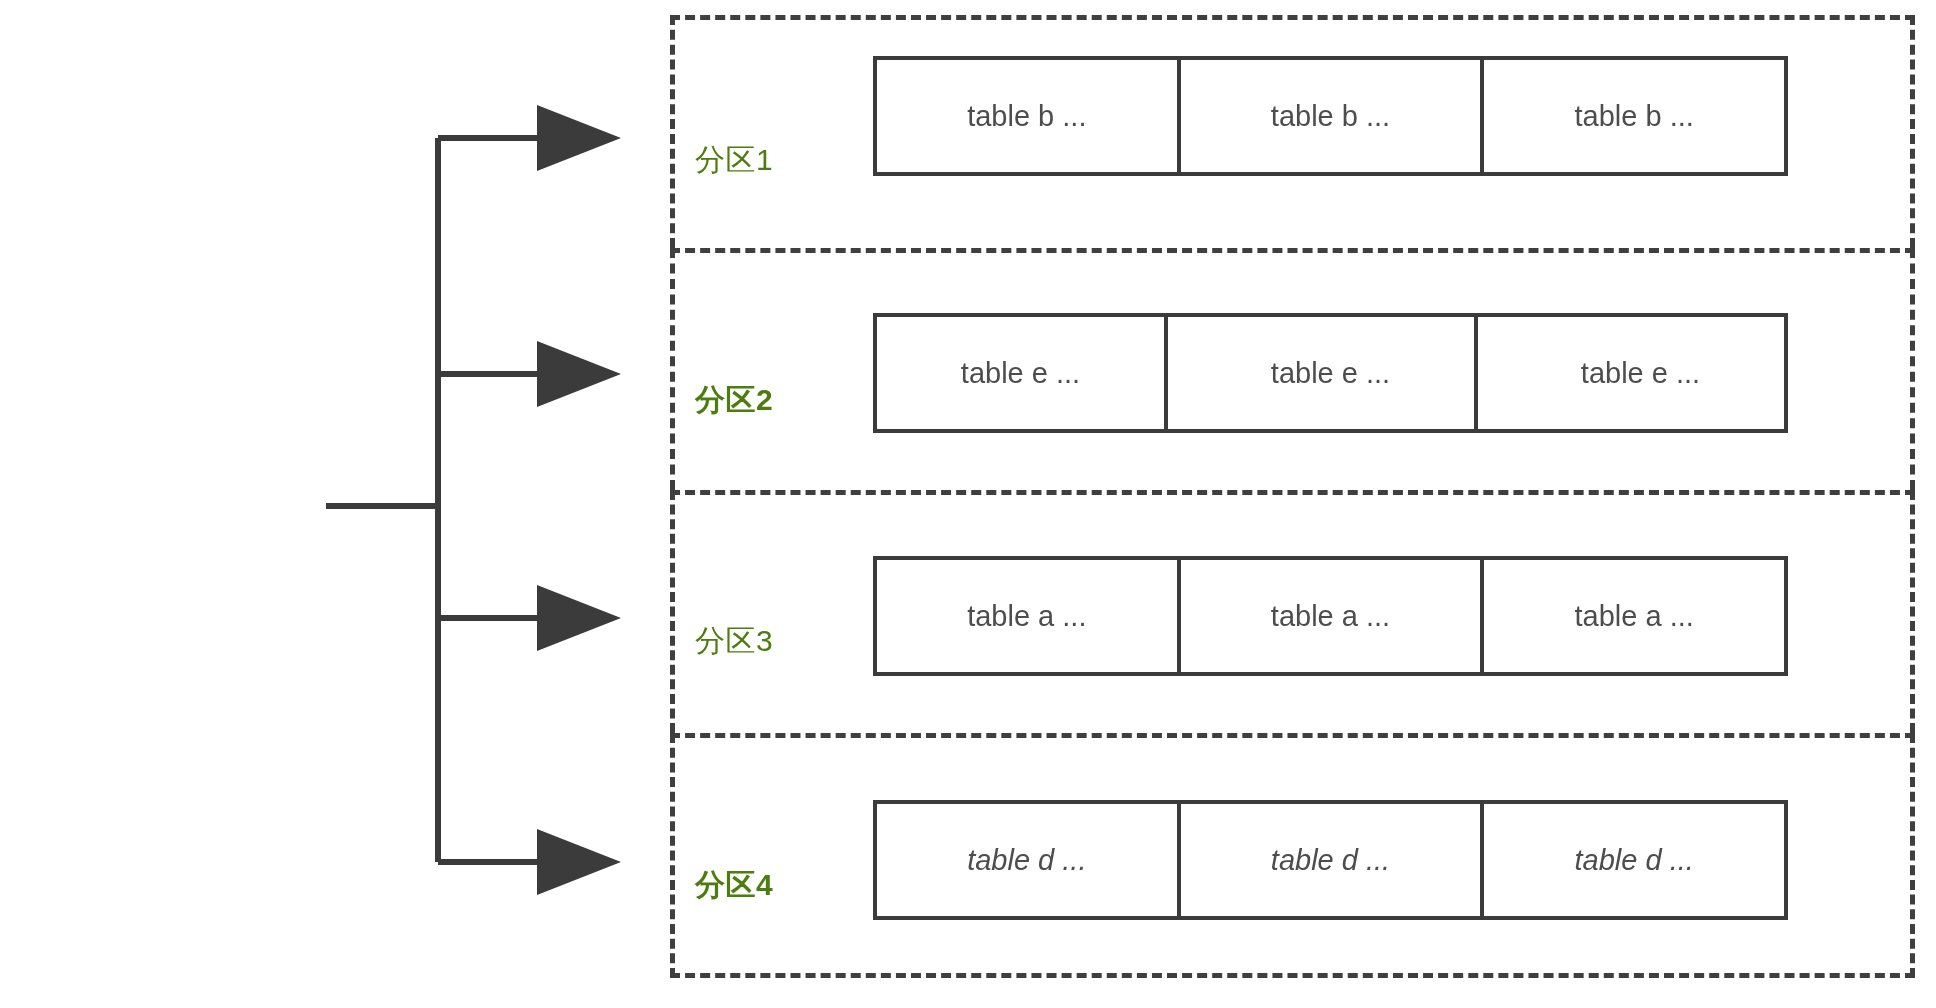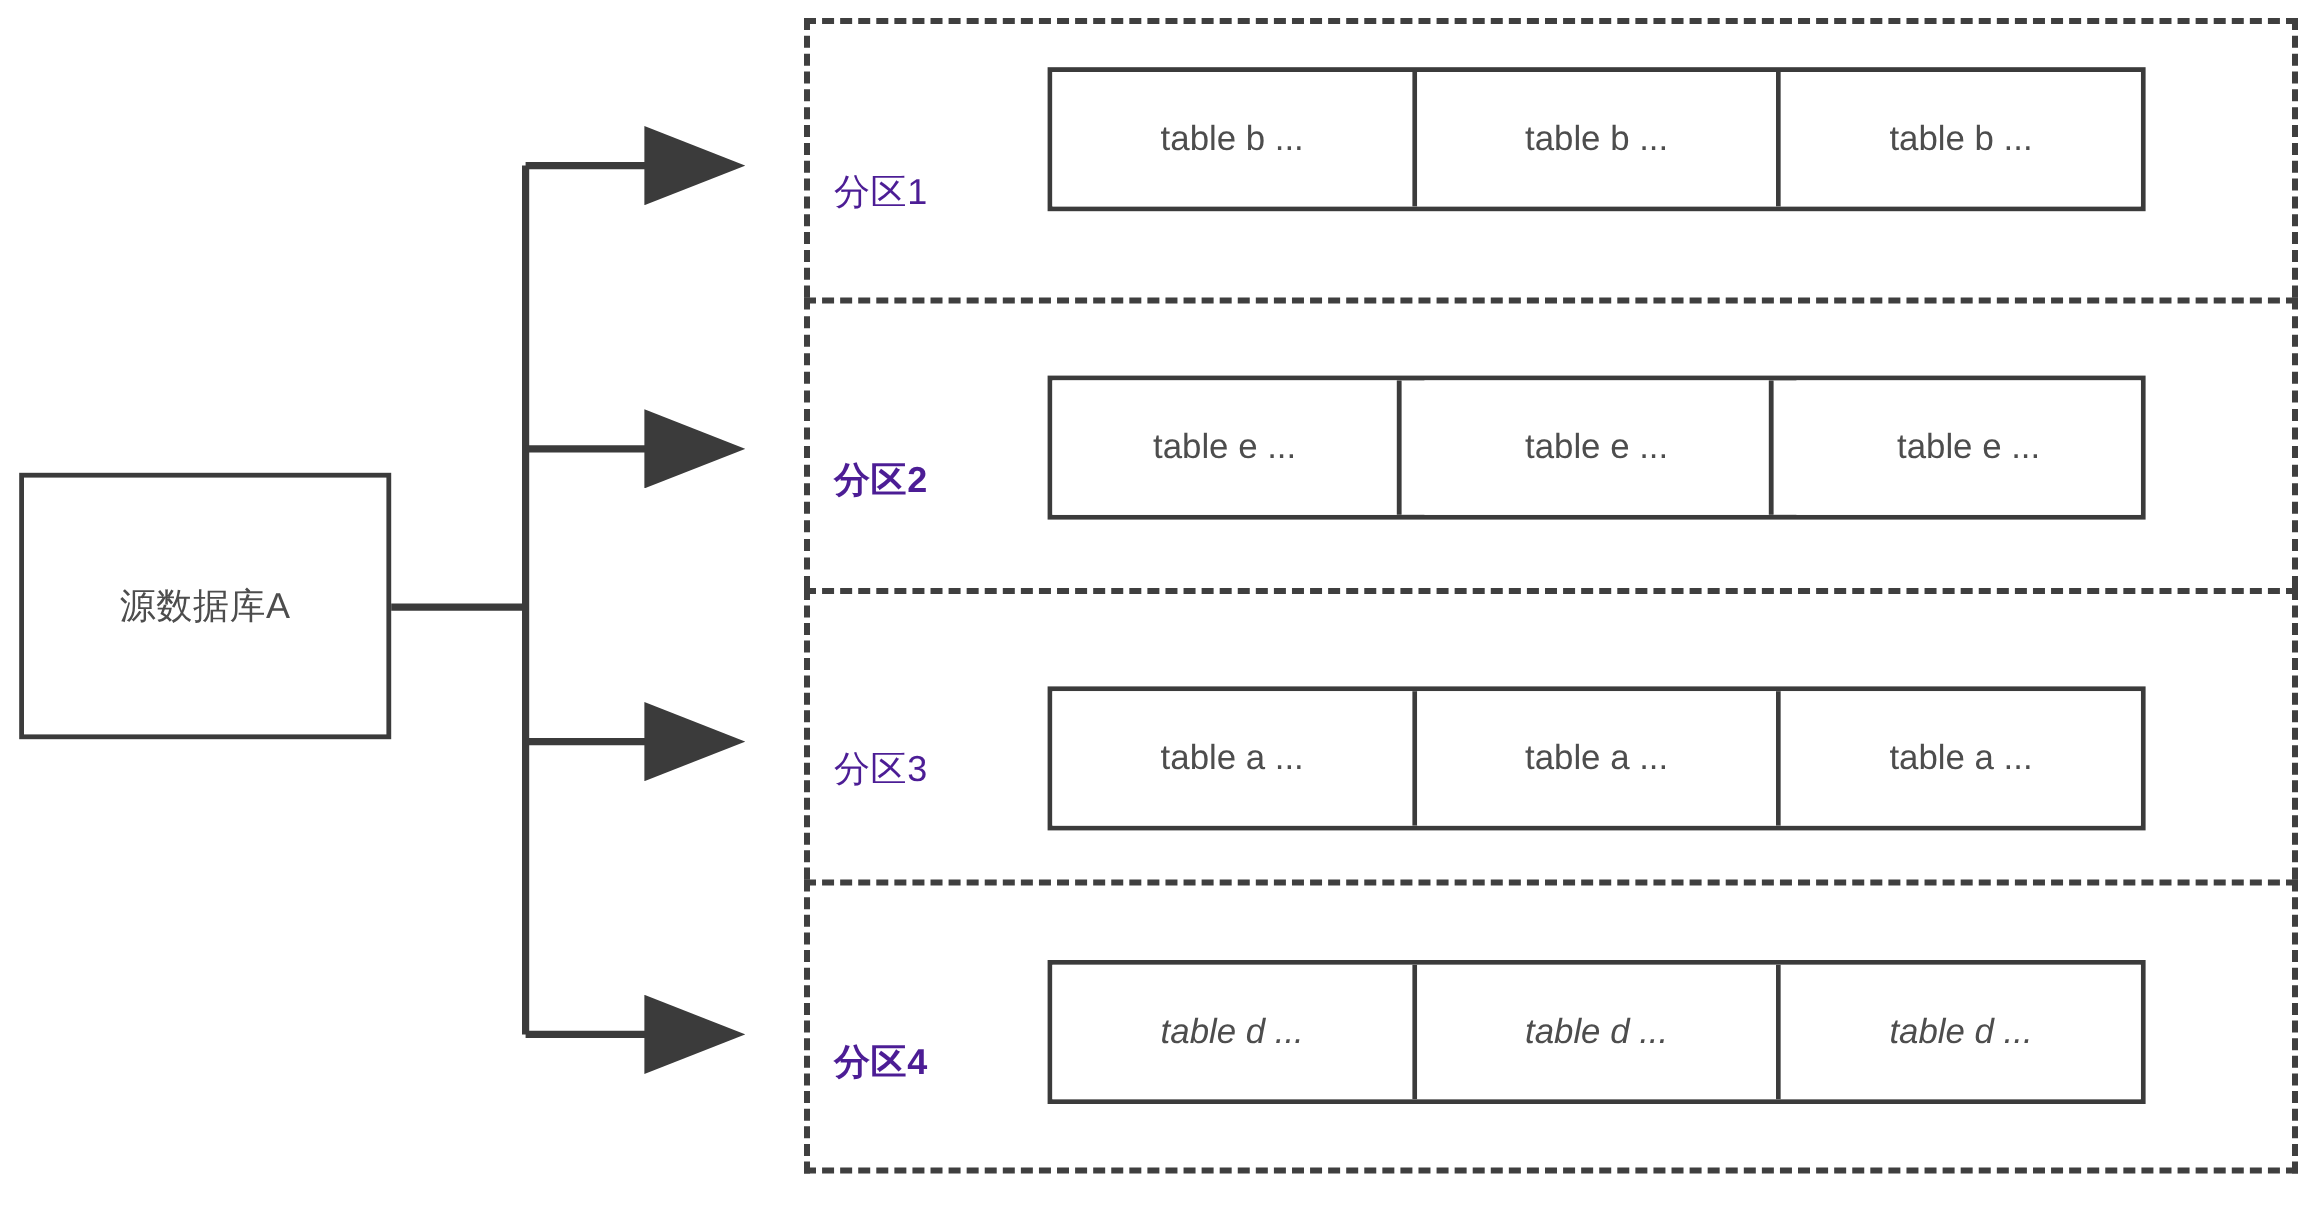--- a/index.html
+++ b/index.html
@@ -69,21 +69,21 @@
   }
   .partition.p1 { top: 0px;   height: 233px; border-bottom-width: 0; }
   .partition.p2 { top: 233px; height: 242px; border-bottom-width: 0; }
   .partition.p3 { top: 475px; height: 243px; border-bottom-width: 0; }
   .partition.p4 { top: 718px; height: 245px; }
 
   .partition-label {
     position: absolute;
     left: 20px;
     font-size: 30px;
-    color: #4c1d95;
+    color: #4d7c0f;
     white-space: nowrap;
     letter-spacing: 0.5px;
   }
 
   
   .table-strip {
     position: absolute;
     left: 198px;
     width: 915px;
     height: 120px;
@@ -108,23 +108,20 @@
     font-size: 29px;
     color: #4d4d4d;
     white-space: nowrap;
   }
 </style>
 </head>
 <body>
 
 <div id="canvas">
 
-  <div class="source-box">
-    <span class="source-box-label">源数据库A</span>
-  </div>
 
   <svg id="connectors" viewBox="0 0 1936 1008" width="1936" height="1008" aria-hidden="true">
     <defs>
       <marker id="ah" markerWidth="14" markerHeight="11" refX="0.5" refY="5.5" orient="auto" markerUnits="strokeWidth">
         <path d="M0,0 L14,5.5 L0,11 Z" fill="#3b3b3b"></path>
       </marker>
     </defs>
 
     <path d="M326,506 L438,506" stroke="#3b3b3b" stroke-width="6" fill="none"></path>
 
@@ -166,21 +163,21 @@
           <span class="table-cell-label">table e ...</span>
         </div>
         <div class="table-cell">
           <span class="table-cell-label">table e ...</span>
         </div>
       </div>
     </div>
 
     <div class="partition p3">
       <span class="partition-label" style="top:126px;">分区3</span>
-      <div class="table-strip" style="top:77px;">
+      <div class="table-strip" style="top:61px;">
         <div class="table-cell">
           <span class="table-cell-label">table a ...</span>
         </div>
         <div class="table-cell">
           <span class="table-cell-label">table a ...</span>
         </div>
         <div class="table-cell">
           <span class="table-cell-label">table a ...</span>
         </div>
       </div>

